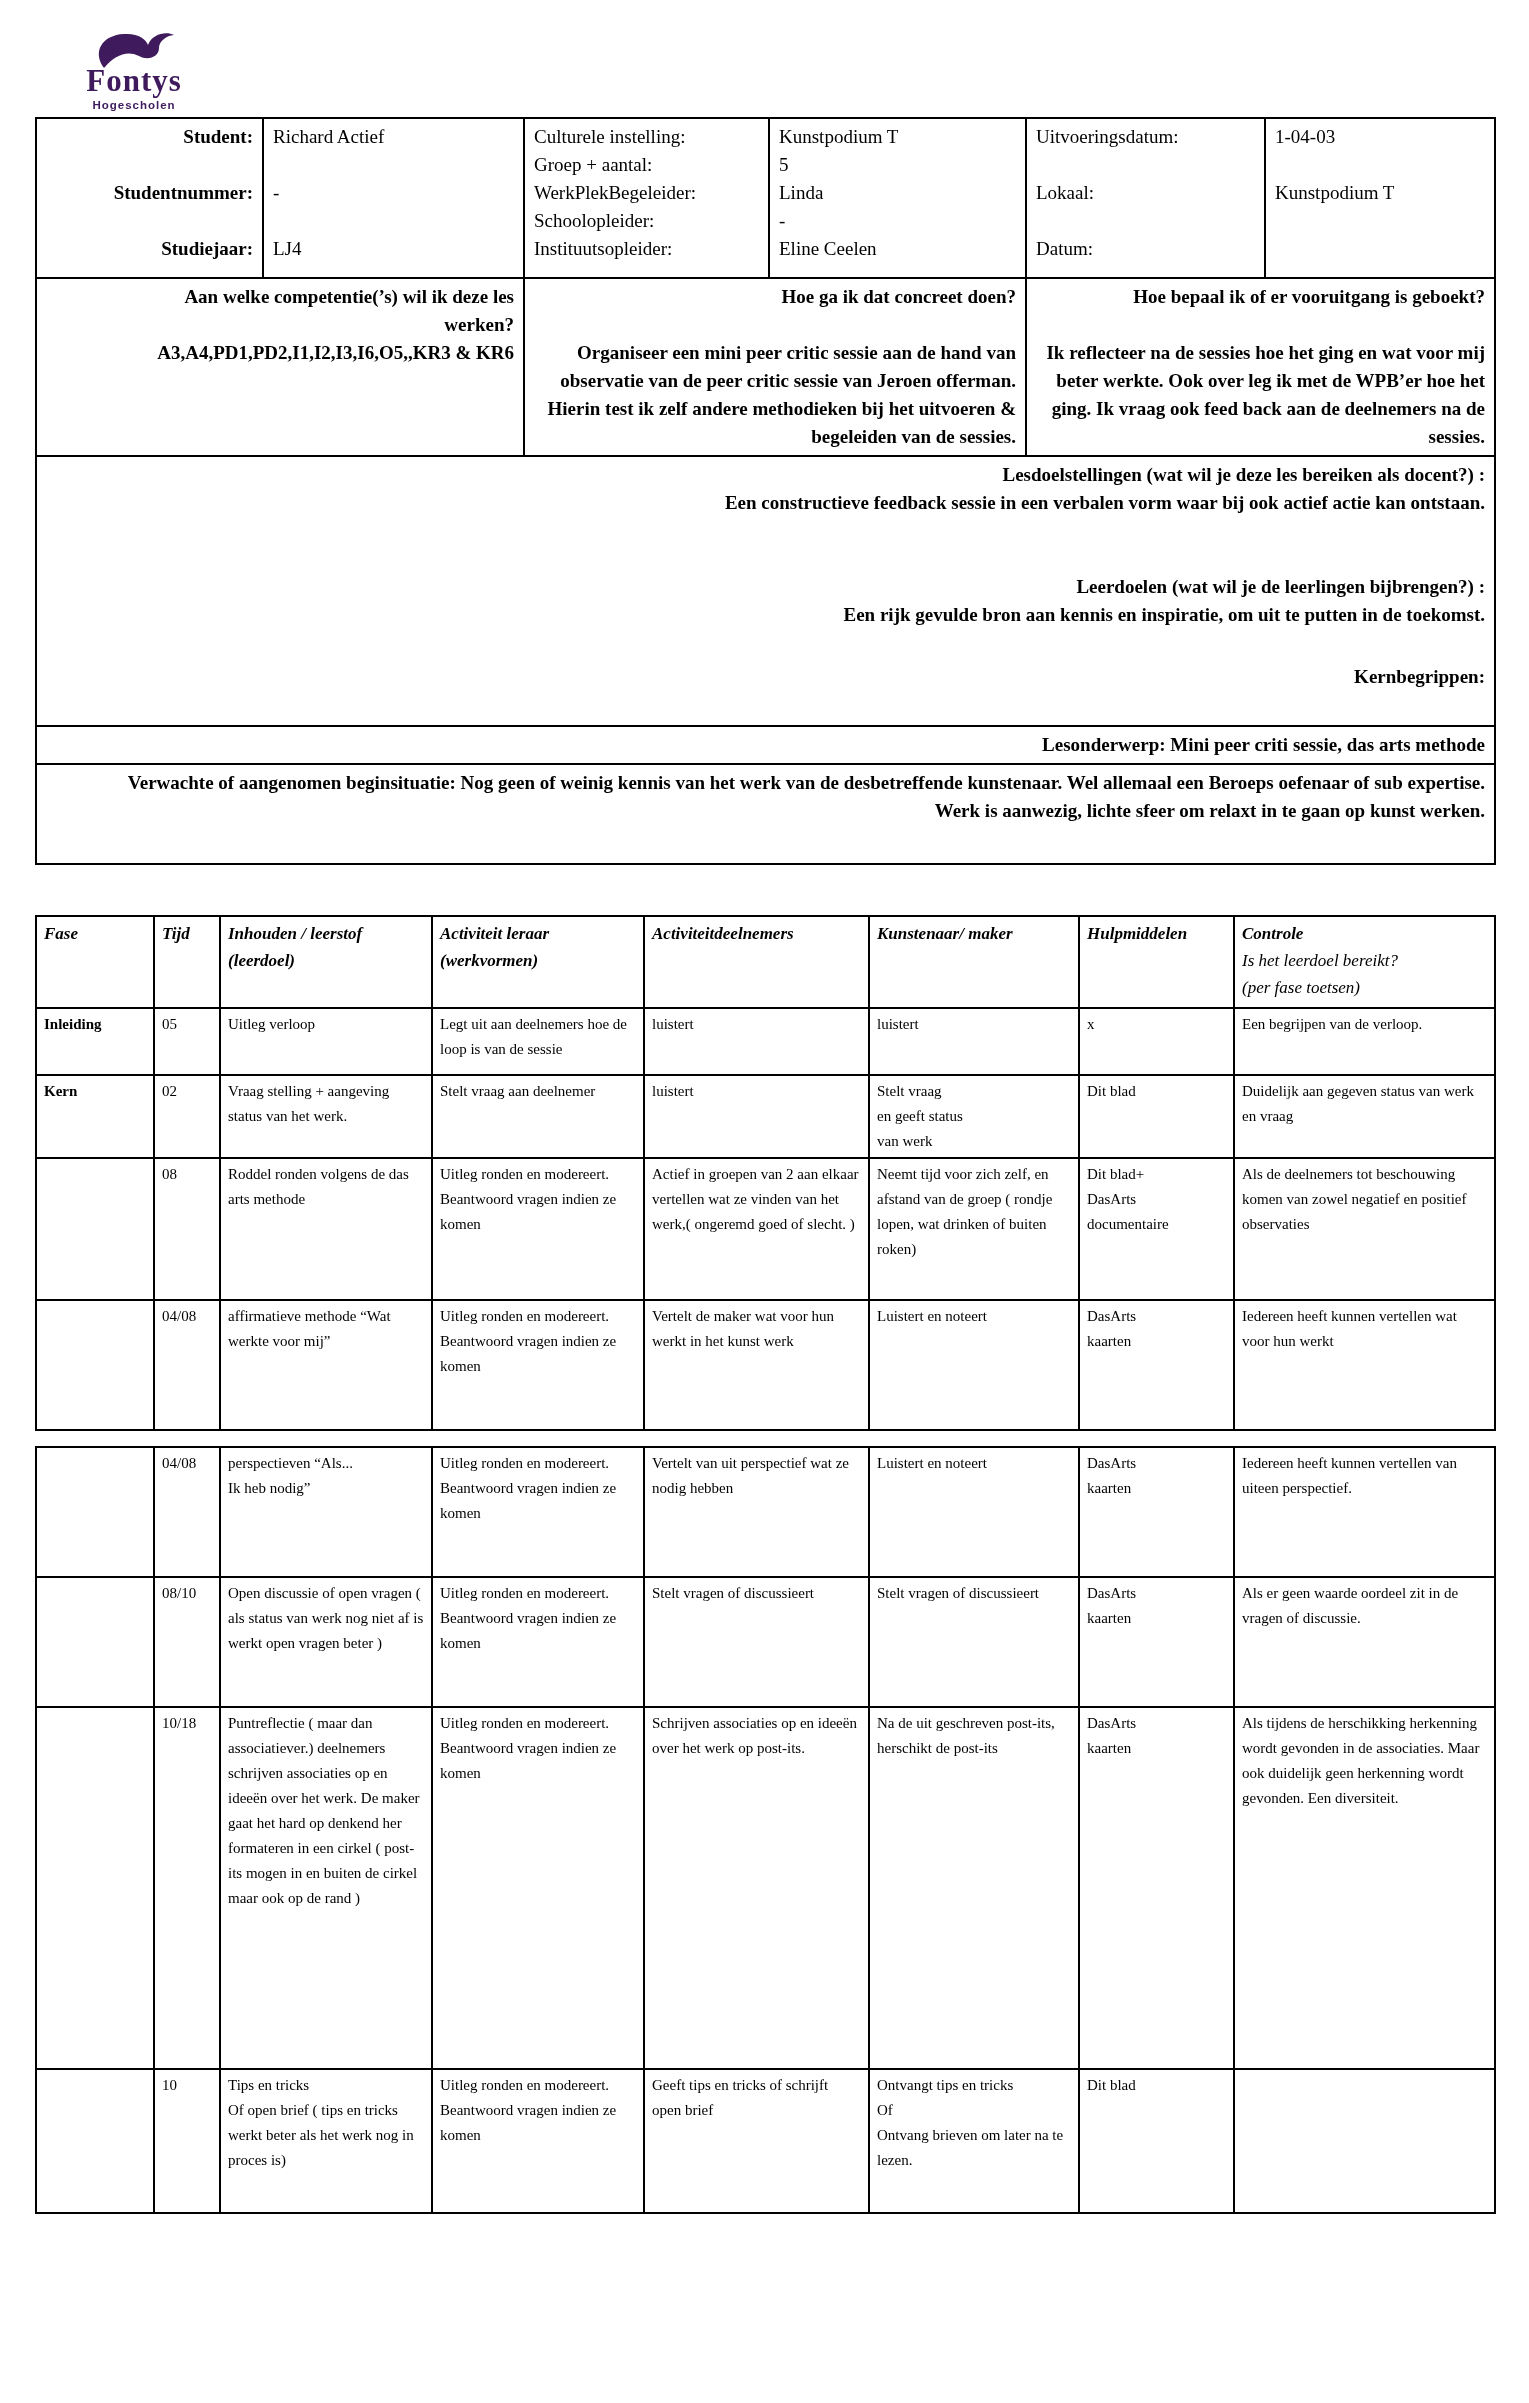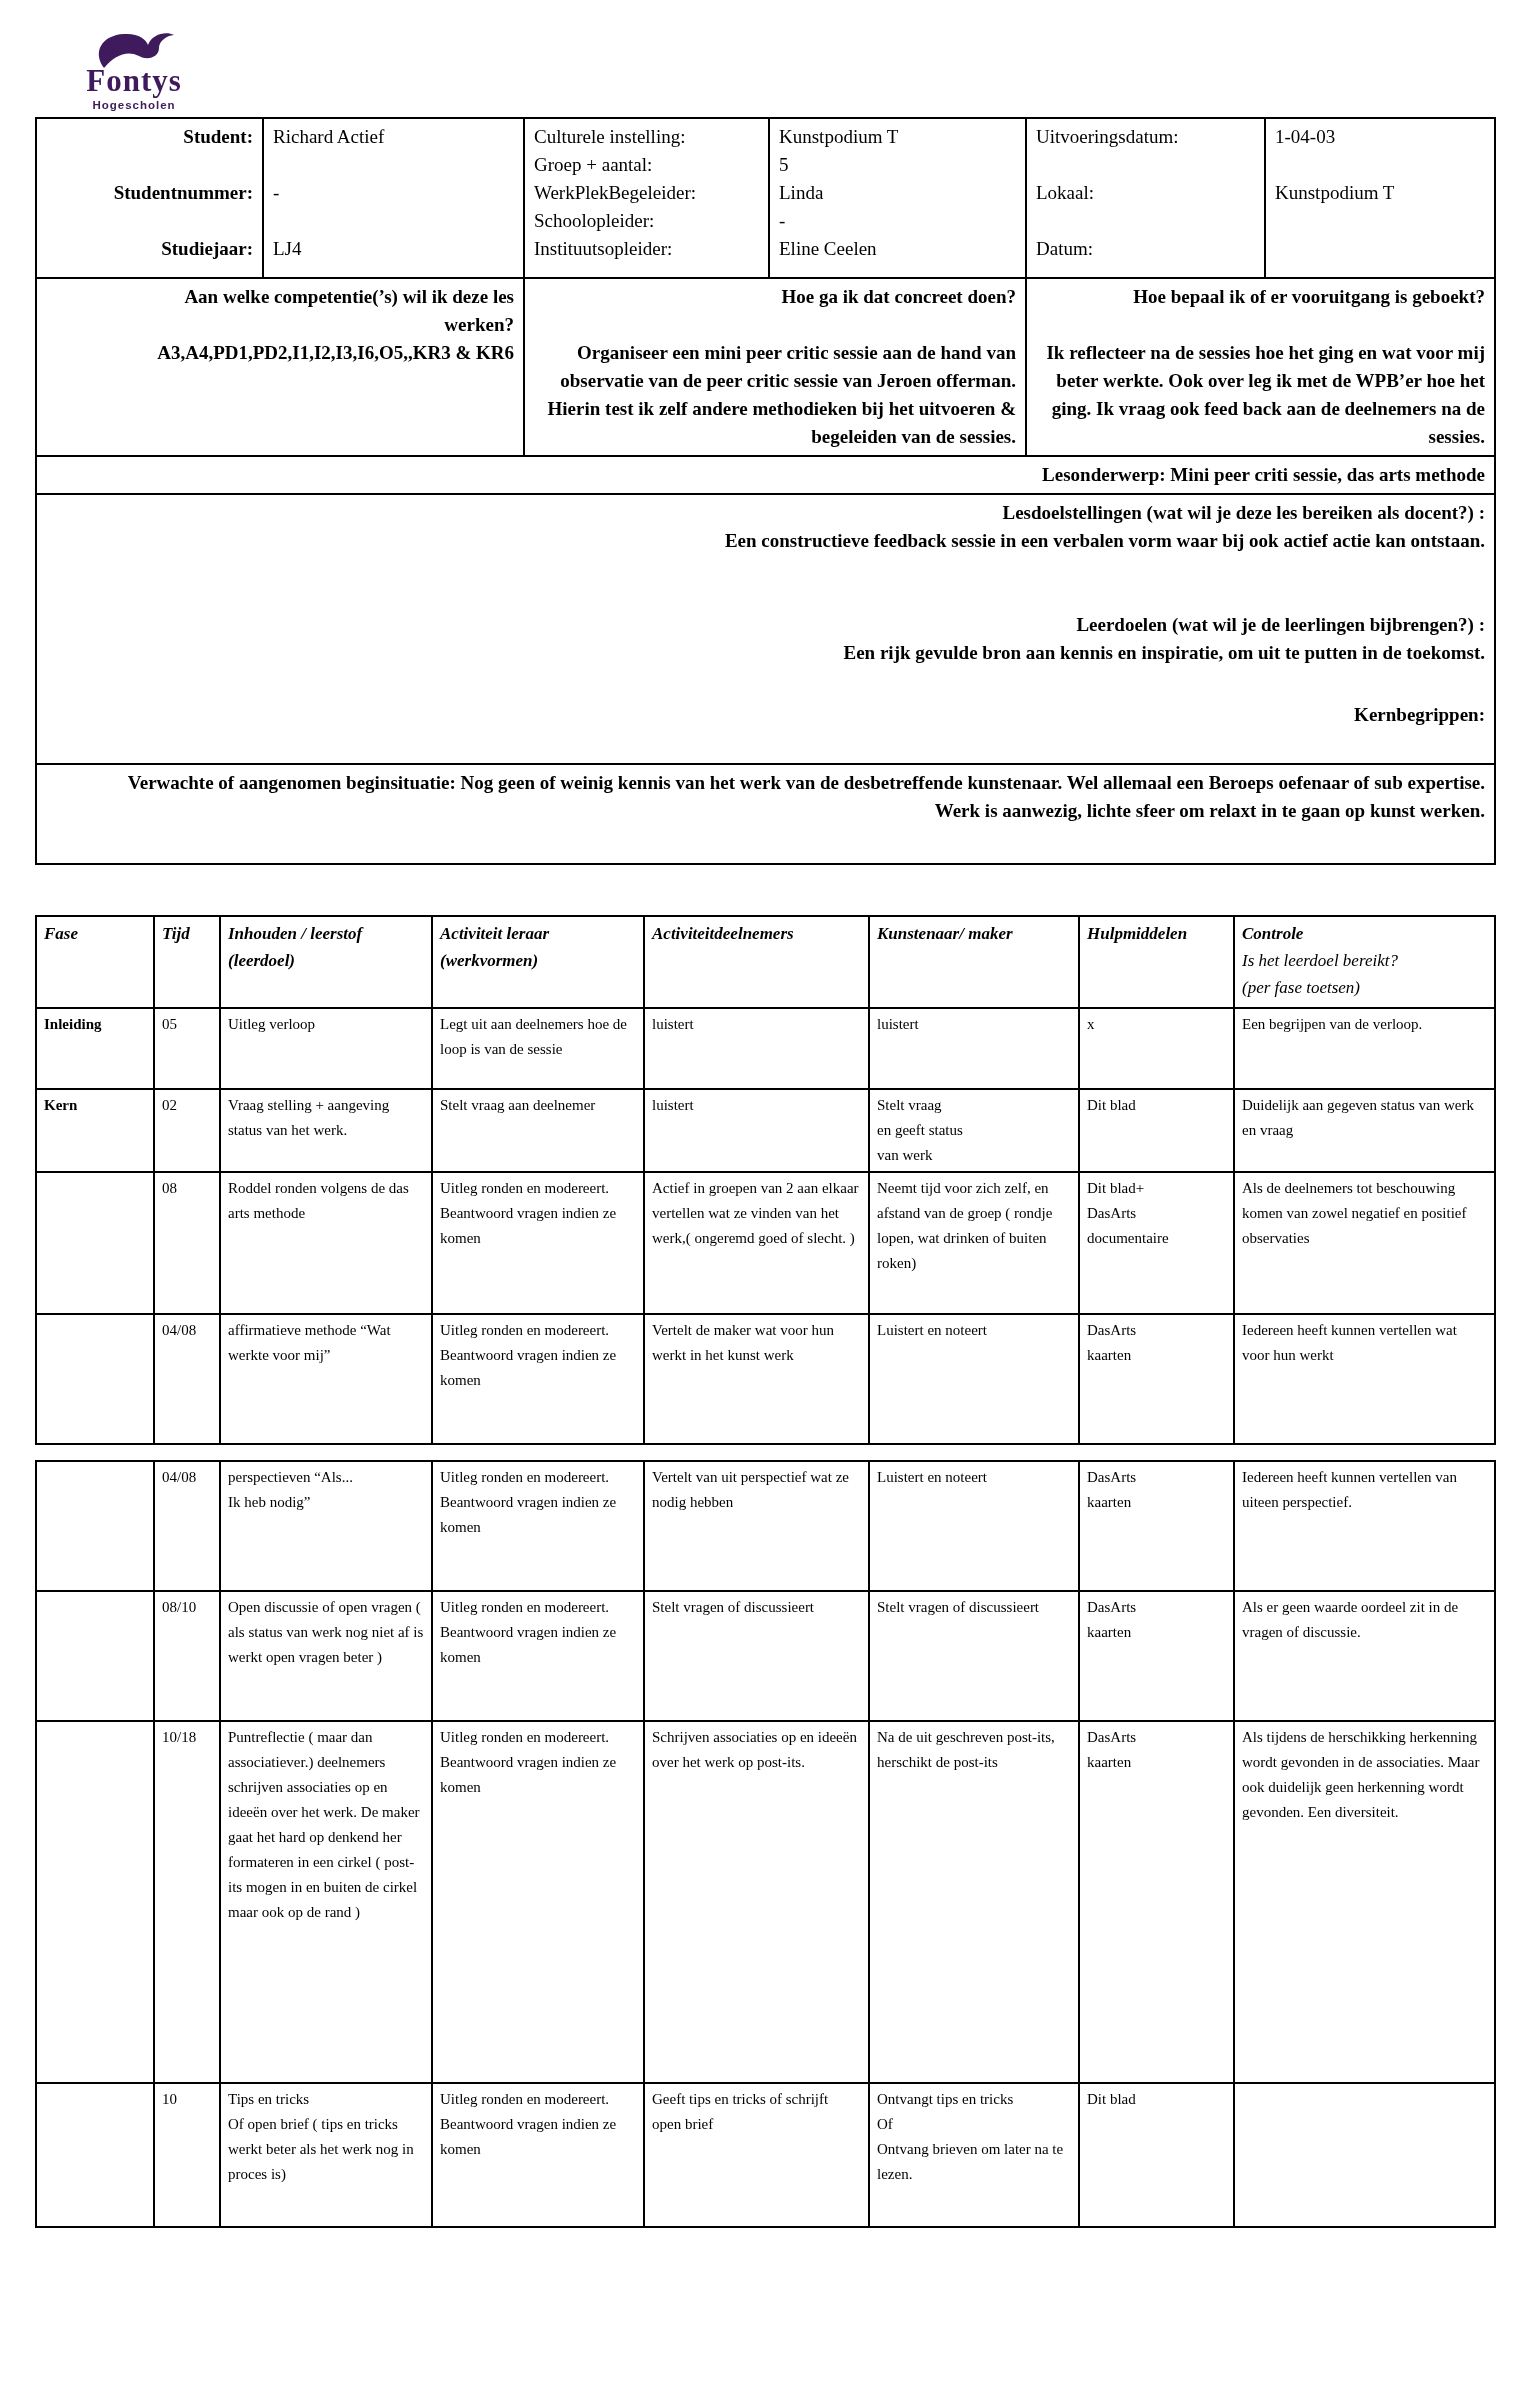--- a/index.html
+++ b/index.html
@@ -103,31 +103,31 @@
         </td>
         <td colspan="2" class="b">
           <div class="comp-q">Hoe ga ik dat concreet doen?</div>
           <div>Organiseer een mini peer critic sessie aan de hand van observatie van de peer critic sessie van Jeroen offerman. Hierin test ik zelf andere methodieken bij het uitvoeren &amp; begeleiden van de sessies.</div>
         </td>
         <td colspan="2" class="b">
           <div class="comp-q">Hoe bepaal ik of er vooruitgang is geboekt?</div>
           <div>Ik reflecteer na de sessies hoe het ging en wat voor mij beter werkte. Ook over leg ik met de WPB’er hoe het ging. Ik vraag ook feed back aan de deelnemers na de sessies.</div>
         </td>
       </tr>
-      <tr style="height:36px">
-        <td colspan="6" class="b">Lesonderwerp: Mini peer criti sessie, das arts methode</td>
-      </tr>
       <tr style="height:270px">
         <td colspan="6" class="b">
           <div class="pre goal-block-1">Lesdoelstellingen (wat wil je deze les bereiken als docent?) :
 Een constructieve feedback sessie in een verbalen vorm waar bij ook actief actie kan ontstaan.</div>
           <div class="pre goal-block-2">Leerdoelen (wat wil je de leerlingen bijbrengen?) :
 Een rijk gevulde bron aan kennis en inspiratie, om uit te putten in de toekomst.</div>
           <div>Kernbegrippen:</div>
         </td>
+      </tr>
+      <tr style="height:36px">
+        <td colspan="6" class="b">Lesonderwerp: Mini peer criti sessie, das arts methode</td>
       </tr>
       <tr style="height:100px">
         <td colspan="6" class="pre b">Verwachte of aangenomen beginsituatie: Nog geen of weinig kennis van het werk van de desbetreffende kunstenaar. Wel allemaal een Beroeps oefenaar of sub expertise.
 Werk is aanwezig, lichte sfeer om relaxt in te gaan op kunst werken.</td>
       </tr>
     </tbody>
       </table>
 
     <table class="lesson t1">
       <colgroup>
@@ -148,21 +148,21 @@
         <th>Activiteit leraar (werkvormen)</th>
         <th>Activiteitdeelnemers</th>
         <th>Kunstenaar/ maker</th>
         <th>Hulpmiddelen</th>
         <th>
           <span>Controle</span>
           <span class="sub-it">Is het leerdoel bereikt?
  (per fase toetsen)</span>
         </th>
       </tr>
-      <tr style="height:81px">
+      <tr style="height:67px">
         <td class="fase">Inleiding</td>
         <td>05</td>
         <td class="pre">Uitleg verloop</td>
         <td class="pre">Legt uit aan deelnemers hoe de loop is van de sessie</td>
         <td class="pre">luistert</td>
         <td class="pre">luistert</td>
         <td class="pre">x</td>
         <td class="pre">Een begrijpen van de verloop.</td>
       </tr>
       <tr style="height:80px">

